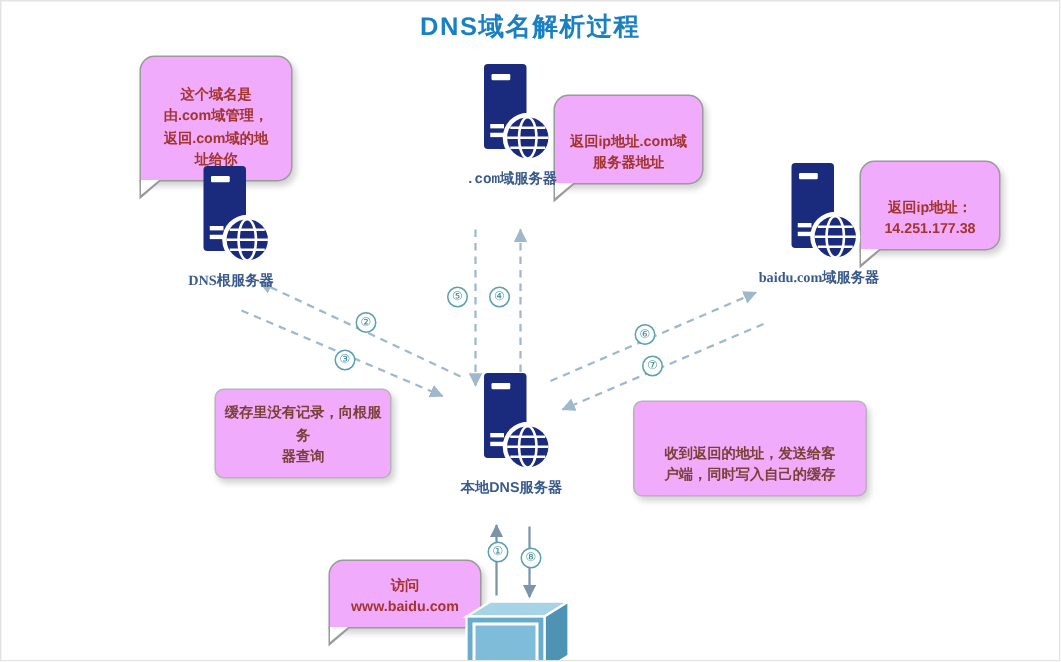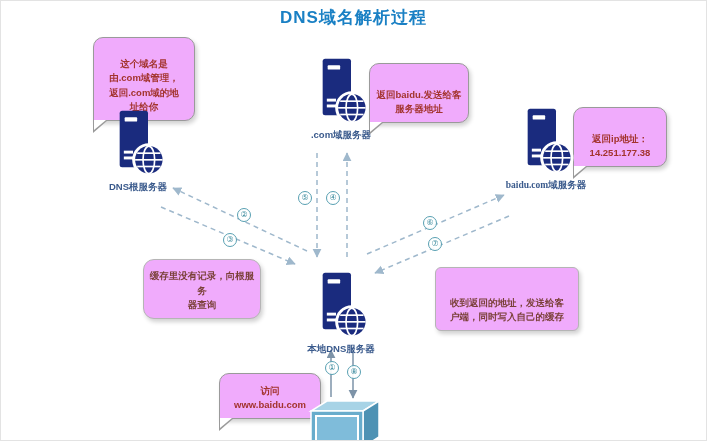--- a/index.html
+++ b/index.html
@@ -83,63 +83,63 @@
   </svg>
 
   <div class="callout" style="left:92px;top:36px;width:102px;height:84px;">
     <span class="callout-text">这个域名是
 由.com域管理，
 返回.com域的地
 址给你</span>
   </div>
 
   <div class="callout" style="left:368px;top:62px;width:100px;height:60px;">
-    <span class="callout-text">返回baidu.发送给客
+    <span class="callout-text">返回ip地址.com域
 服务器地址</span>
   </div>
 
   <div class="callout" style="left:572px;top:106px;width:94px;height:60px;">
     <span class="callout-text">返回ip地址：
 14.251.177.38</span>
   </div>
 
   <div class="callout" style="left:218px;top:372px;width:102px;height:46px;">
     <span class="callout-text">访问
 www.baidu.com</span>
   </div>
 
-  <div class="note" style="left:142px;top:258px;width:118px;height:60px;border-radius:11px;">
+  <div class="note" style="left:142px;top:258px;width:118px;height:60px;">
     <span class="note-text">缓存里没有记录，向根服务
 器查询</span>
   </div>
 
-  <div class="note" style="left:434px;top:266px;width:144px;height:64px;">
+  <div class="note" style="left:421px;top:266px;width:156px;height:64px;">
     <span class="note-text">收到返回的地址，发送给客
 户端，同时写入自己的缓存</span>
   </div>
 
-  <div class="server" style="left:92px;top:108px;width:90px;">
+  <div class="server" style="left:108px;top:108px;width:90px;font-family:Liberation Serif, serif;">
     <svg width="56" height="70" viewBox="0 0 64 84">
       <rect x="10" y="2" width="34" height="68" rx="3" fill="#1a2b7e"></rect>
       <rect x="16" y="10" width="15" height="5" rx="1" fill="#fff"></rect>
       <rect x="15" y="50" width="11" height="3.5" fill="#fff"></rect>
       <rect x="15" y="57" width="11" height="3.5" fill="#fff"></rect>
       <circle cx="45" cy="61" r="20" fill="#fff"></circle>
       <circle cx="45" cy="61" r="16.5" fill="#1a2b7e"></circle>
       <g stroke="#fff" stroke-width="2" fill="none">
         <ellipse cx="45" cy="61" rx="7" ry="16.5"></ellipse>
         <line x1="28.5" y1="61" x2="61.5" y2="61"></line>
         <line x1="31" y1="53" x2="59" y2="53"></line>
         <line x1="31" y1="69" x2="59" y2="69"></line>
       </g>
     </svg>
     <span class="server-label">DNS根服务器</span>
   </div>
 
-  <div class="server" style="left:292px;top:56px;width:96px;">
+  <div class="server" style="left:292px;top:40px;width:96px;font-family:Liberation Mono, monospace;">
     <svg width="56" height="70" viewBox="0 0 64 84">
       <rect x="10" y="2" width="34" height="68" rx="3" fill="#1a2b7e"></rect>
       <rect x="16" y="10" width="15" height="5" rx="1" fill="#fff"></rect>
       <rect x="15" y="50" width="11" height="3.5" fill="#fff"></rect>
       <rect x="15" y="57" width="11" height="3.5" fill="#fff"></rect>
       <circle cx="45" cy="61" r="20" fill="#fff"></circle>
       <circle cx="45" cy="61" r="16.5" fill="#1a2b7e"></circle>
       <g stroke="#fff" stroke-width="2" fill="none">
         <ellipse cx="45" cy="61" rx="7" ry="16.5"></ellipse>
         <line x1="28.5" y1="61" x2="61.5" y2="61"></line>
@@ -161,21 +161,21 @@
       <g stroke="#fff" stroke-width="2" fill="none">
         <ellipse cx="45" cy="61" rx="7" ry="16.5"></ellipse>
         <line x1="28.5" y1="61" x2="61.5" y2="61"></line>
         <line x1="31" y1="53" x2="59" y2="53"></line>
         <line x1="31" y1="69" x2="59" y2="69"></line>
       </g>
     </svg>
     <span class="server-label">baidu.com域服务器</span>
   </div>
 
-  <div class="server" style="left:292px;top:270px;width:96px;">
+  <div class="server" style="left:292px;top:246px;width:96px;">
     <svg width="56" height="70" viewBox="0 0 64 84">
       <rect x="10" y="2" width="34" height="68" rx="3" fill="#1a2b7e"></rect>
       <rect x="16" y="10" width="15" height="5" rx="1" fill="#fff"></rect>
       <rect x="15" y="50" width="11" height="3.5" fill="#fff"></rect>
       <rect x="15" y="57" width="11" height="3.5" fill="#fff"></rect>
       <circle cx="45" cy="61" r="20" fill="#fff"></circle>
       <circle cx="45" cy="61" r="16.5" fill="#1a2b7e"></circle>
       <g stroke="#fff" stroke-width="2" fill="none">
         <ellipse cx="45" cy="61" rx="7" ry="16.5"></ellipse>
         <line x1="28.5" y1="61" x2="61.5" y2="61"></line>

